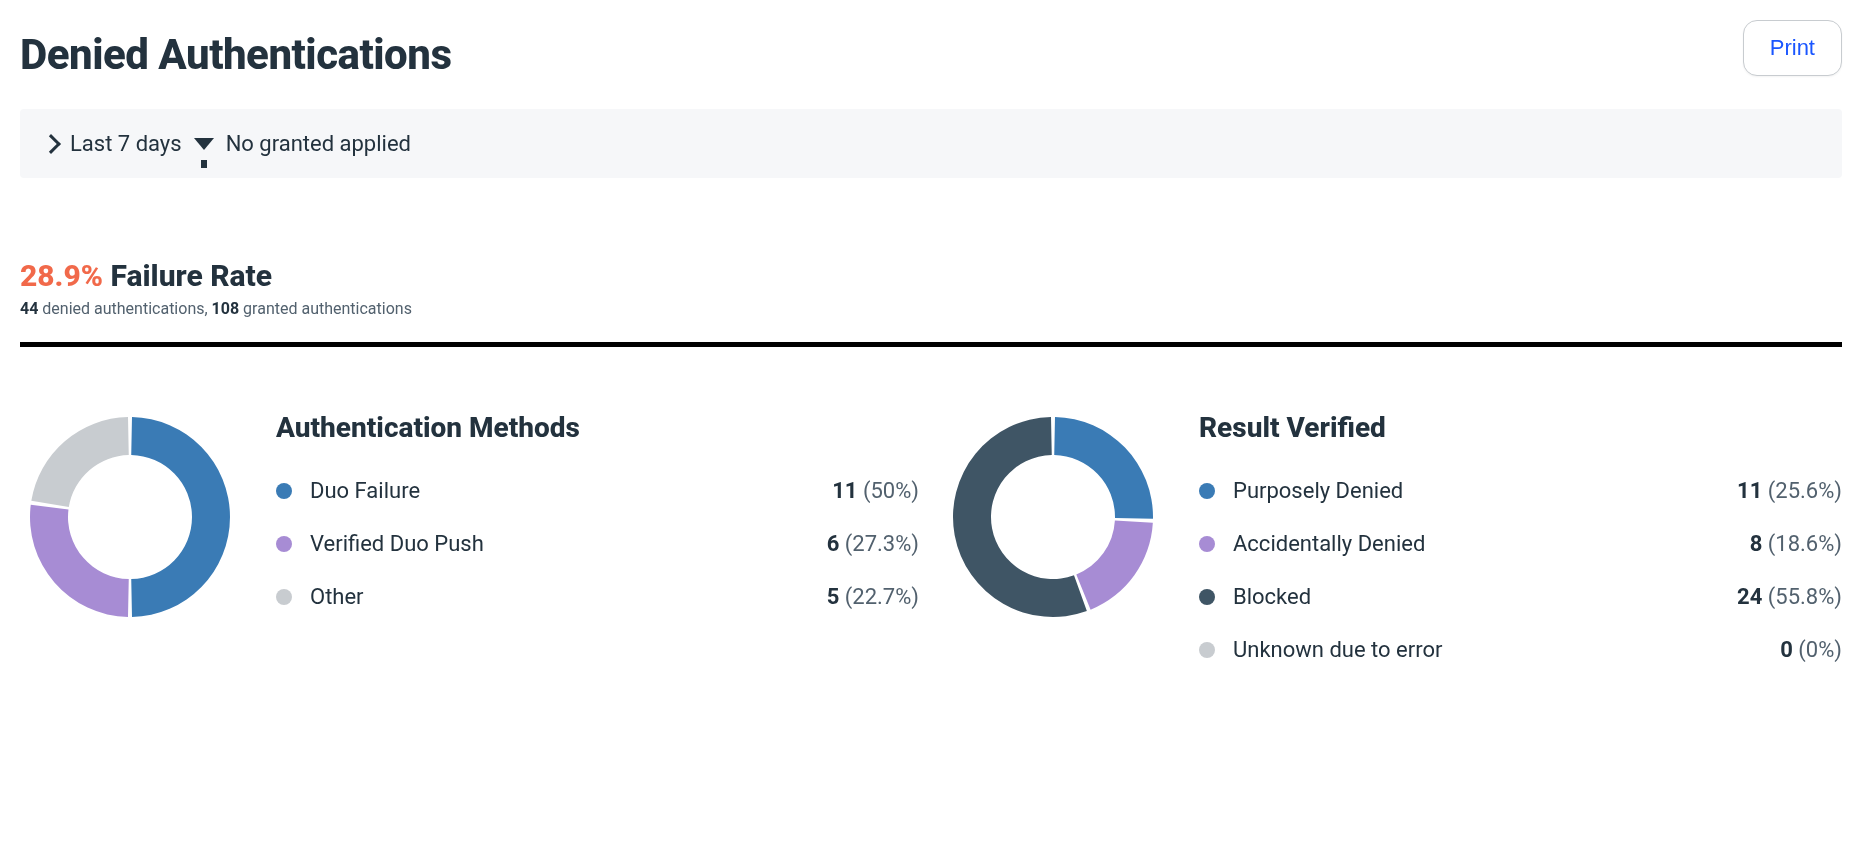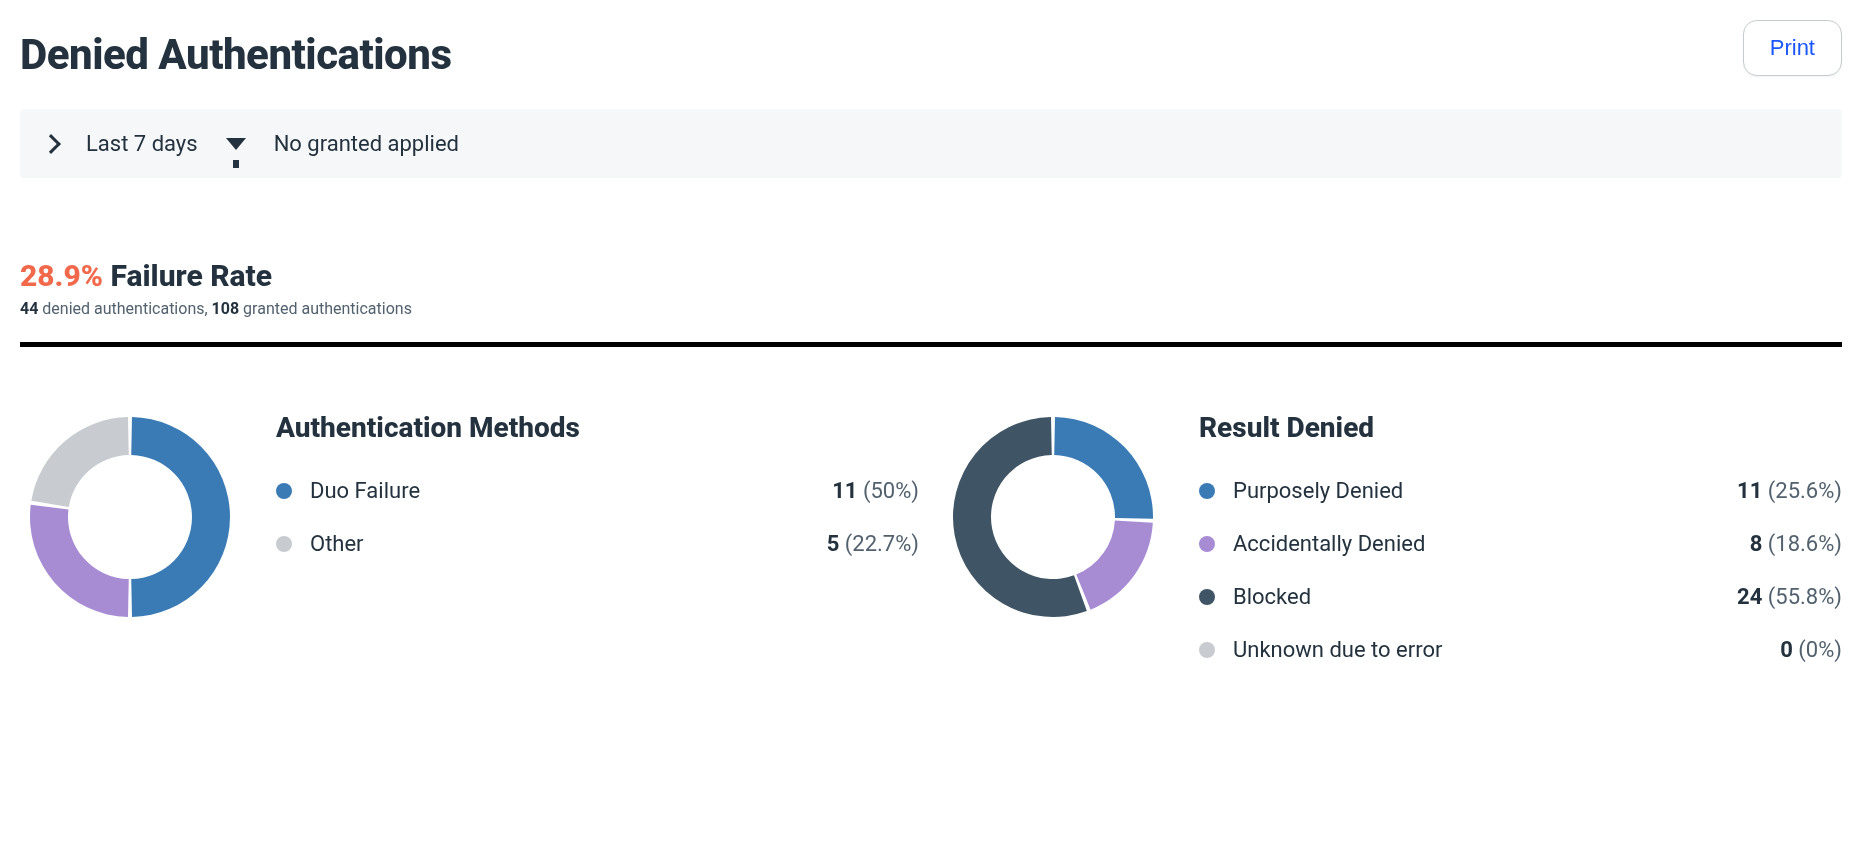--- a/index.html
+++ b/index.html
@@ -31,21 +31,21 @@
     padding: 14px 26px;
     cursor: pointer;
     box-shadow: 0 1px 2px rgba(0,0,0,0.05);
   }
   .filter-bar {
     background: #f6f7f9;
     border-radius: 4px;
     padding: 22px 24px;
     display: flex;
     align-items: center;
-    gap: 28px;
+    gap: 12px;
     font-size: 22px;
     color: #23323e;
   }
   .filter-bar .chevron {
     width: 14px; height: 14px;
     border-right: 3px solid #23323e;
     border-bottom: 3px solid #23323e;
     transform: rotate(-45deg);
     display:inline-block;
   }
@@ -153,34 +153,39 @@
         </svg></div>
     <div class="legend-block">
       <div class="legend-title">Authentication Methods</div>
 
     <div class="legend-row">
       <span class="swatch" style="background:#3a7bb5"></span>
       <span class="label">Duo Failure</span>
       <span class="value"><b>11</b> <span class="pct">(<span>50%</span>)</span></span>
     </div>
     <div class="legend-row">
+      <span class="swatch" style="background:#a78cd4"></span>
+      <span class="label">Verified Duo Push</span>
+      <span class="value"><b>6</b> <span class="pct">(<span>27.3%</span>)</span></span>
+    </div>
+    <div class="legend-row">
       <span class="swatch" style="background:#c8ccd0"></span>
       <span class="label">Other</span>
       <span class="value"><b>5</b> <span class="pct">(<span>22.7%</span>)</span></span>
     </div>
     </div>
     </div>
     <div class="chart-block">
     <div class="donut-wrap"><svg class="donut" viewBox="0 0 220 220">
           <path d="M 111.99986666933331 10.019999333342227 A 100 100 0 0 1 209.98633802287918 111.65293943462689 L 171.9915295741851 111.02482244946867 A 62 62 0 0 0 111.23991733498666 48.01239958667218 Z" fill="#3a7bb5"></path>
           <path d="M 209.84025966965993 115.650004344678 A 100 100 0 0 1 147.58385228494262 202.6685170239797 L 133.30198841666441 167.45448055486742 A 62 62 0 0 0 171.90096099518914 113.50300269370035 Z" fill="#a78cd4"></path>
           <path d="M 143.84803691599336 204.09734532351882 A 100 100 0 1 1 108.00013333066671 10.019999333342227 L 108.76008266501336 48.01239958667218 A 62 62 0 1 0 130.9857828879159 168.34035410058166 Z" fill="#3f5565"></path>
         </svg></div>
     <div class="legend-block">
-      <div class="legend-title">Result Denied</div>
+      <div class="legend-title">Result Verified</div>
 
     <div class="legend-row">
       <span class="swatch" style="background:#3a7bb5"></span>
       <span class="label">Purposely Denied</span>
       <span class="value"><b>11</b> <span class="pct">(<span>25.6%</span>)</span></span>
     </div>
     <div class="legend-row">
       <span class="swatch" style="background:#a78cd4"></span>
       <span class="label">Accidentally Denied</span>
       <span class="value"><b>8</b> <span class="pct">(<span>18.6%</span>)</span></span>

